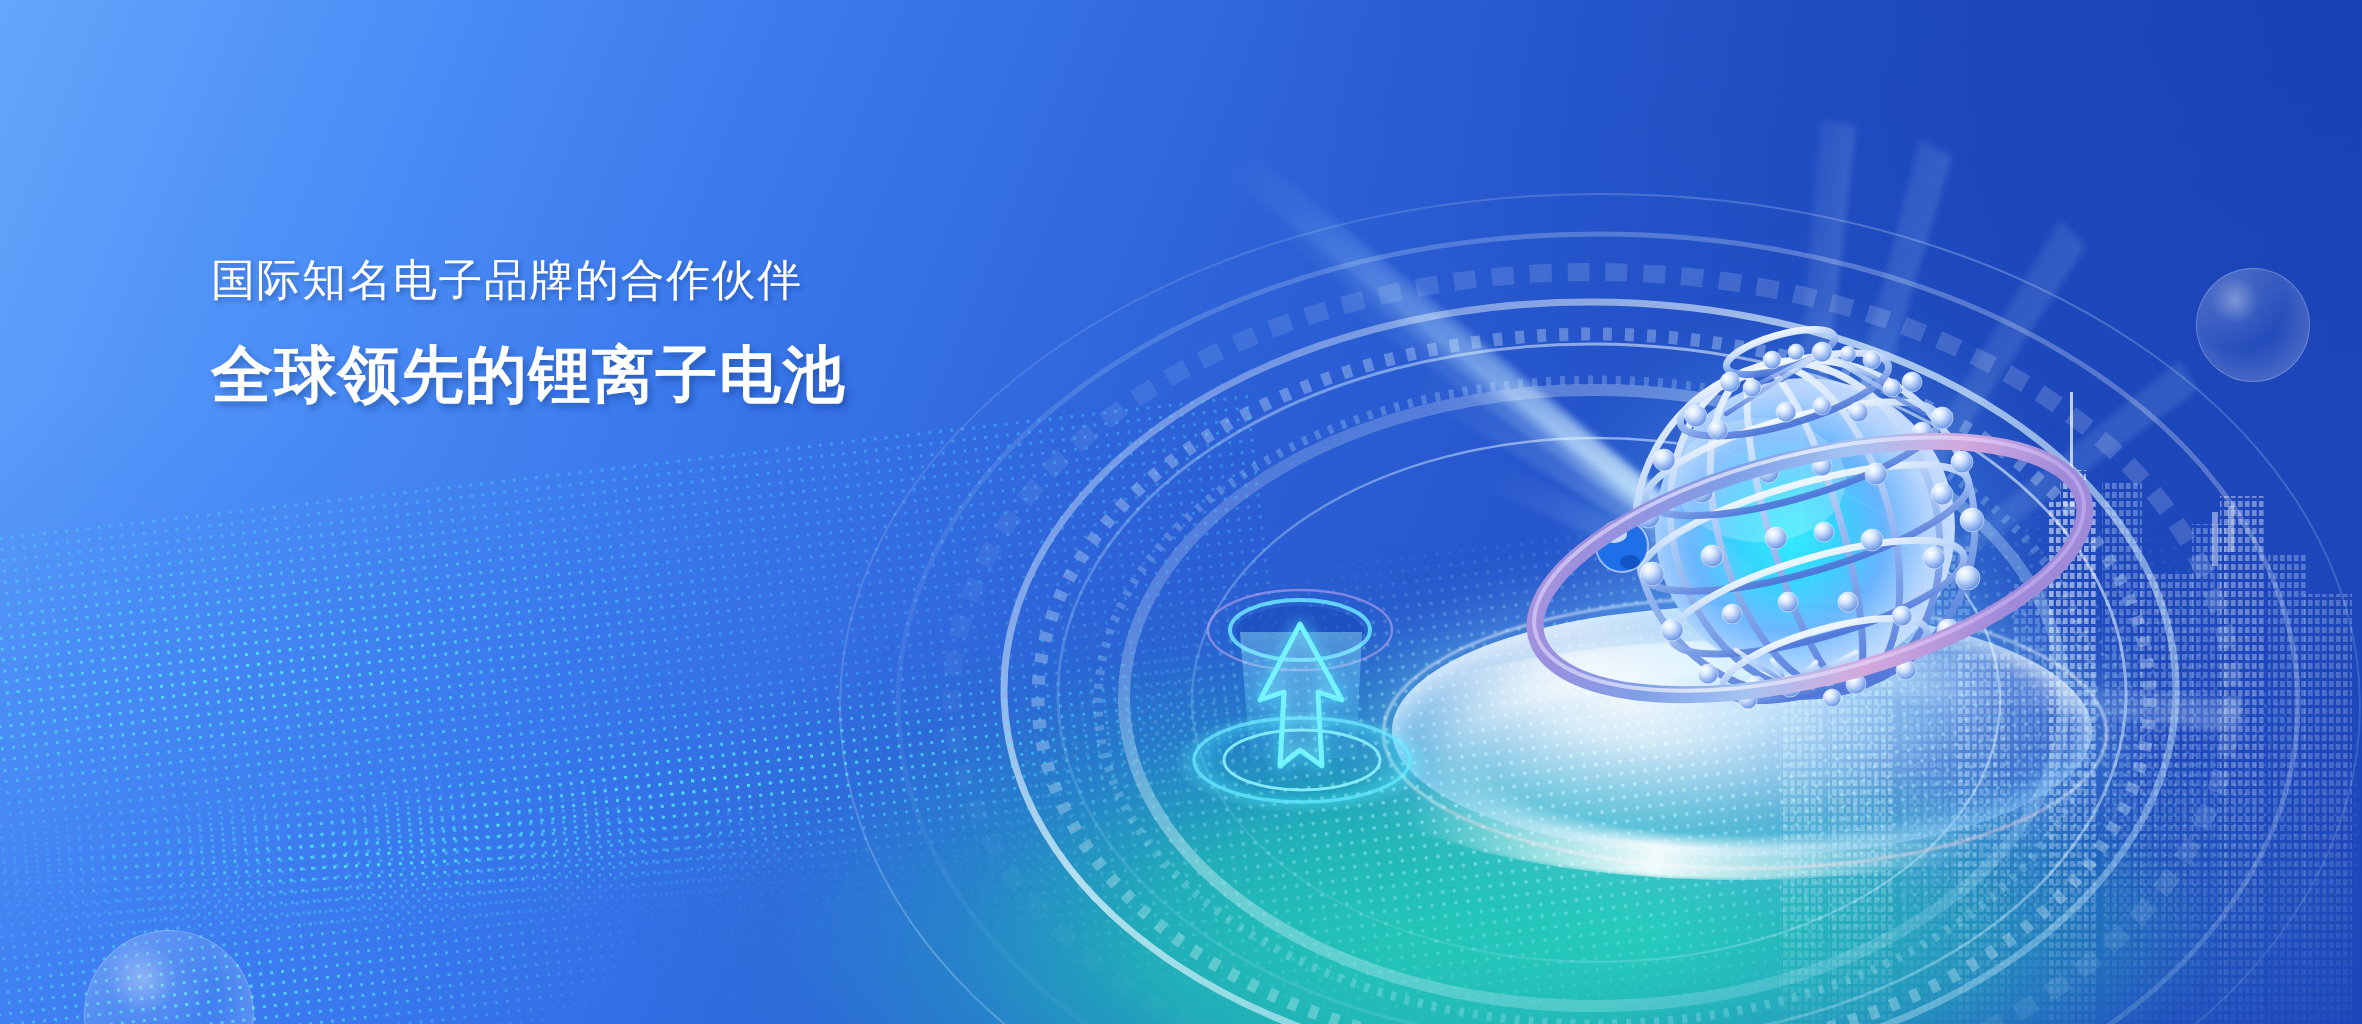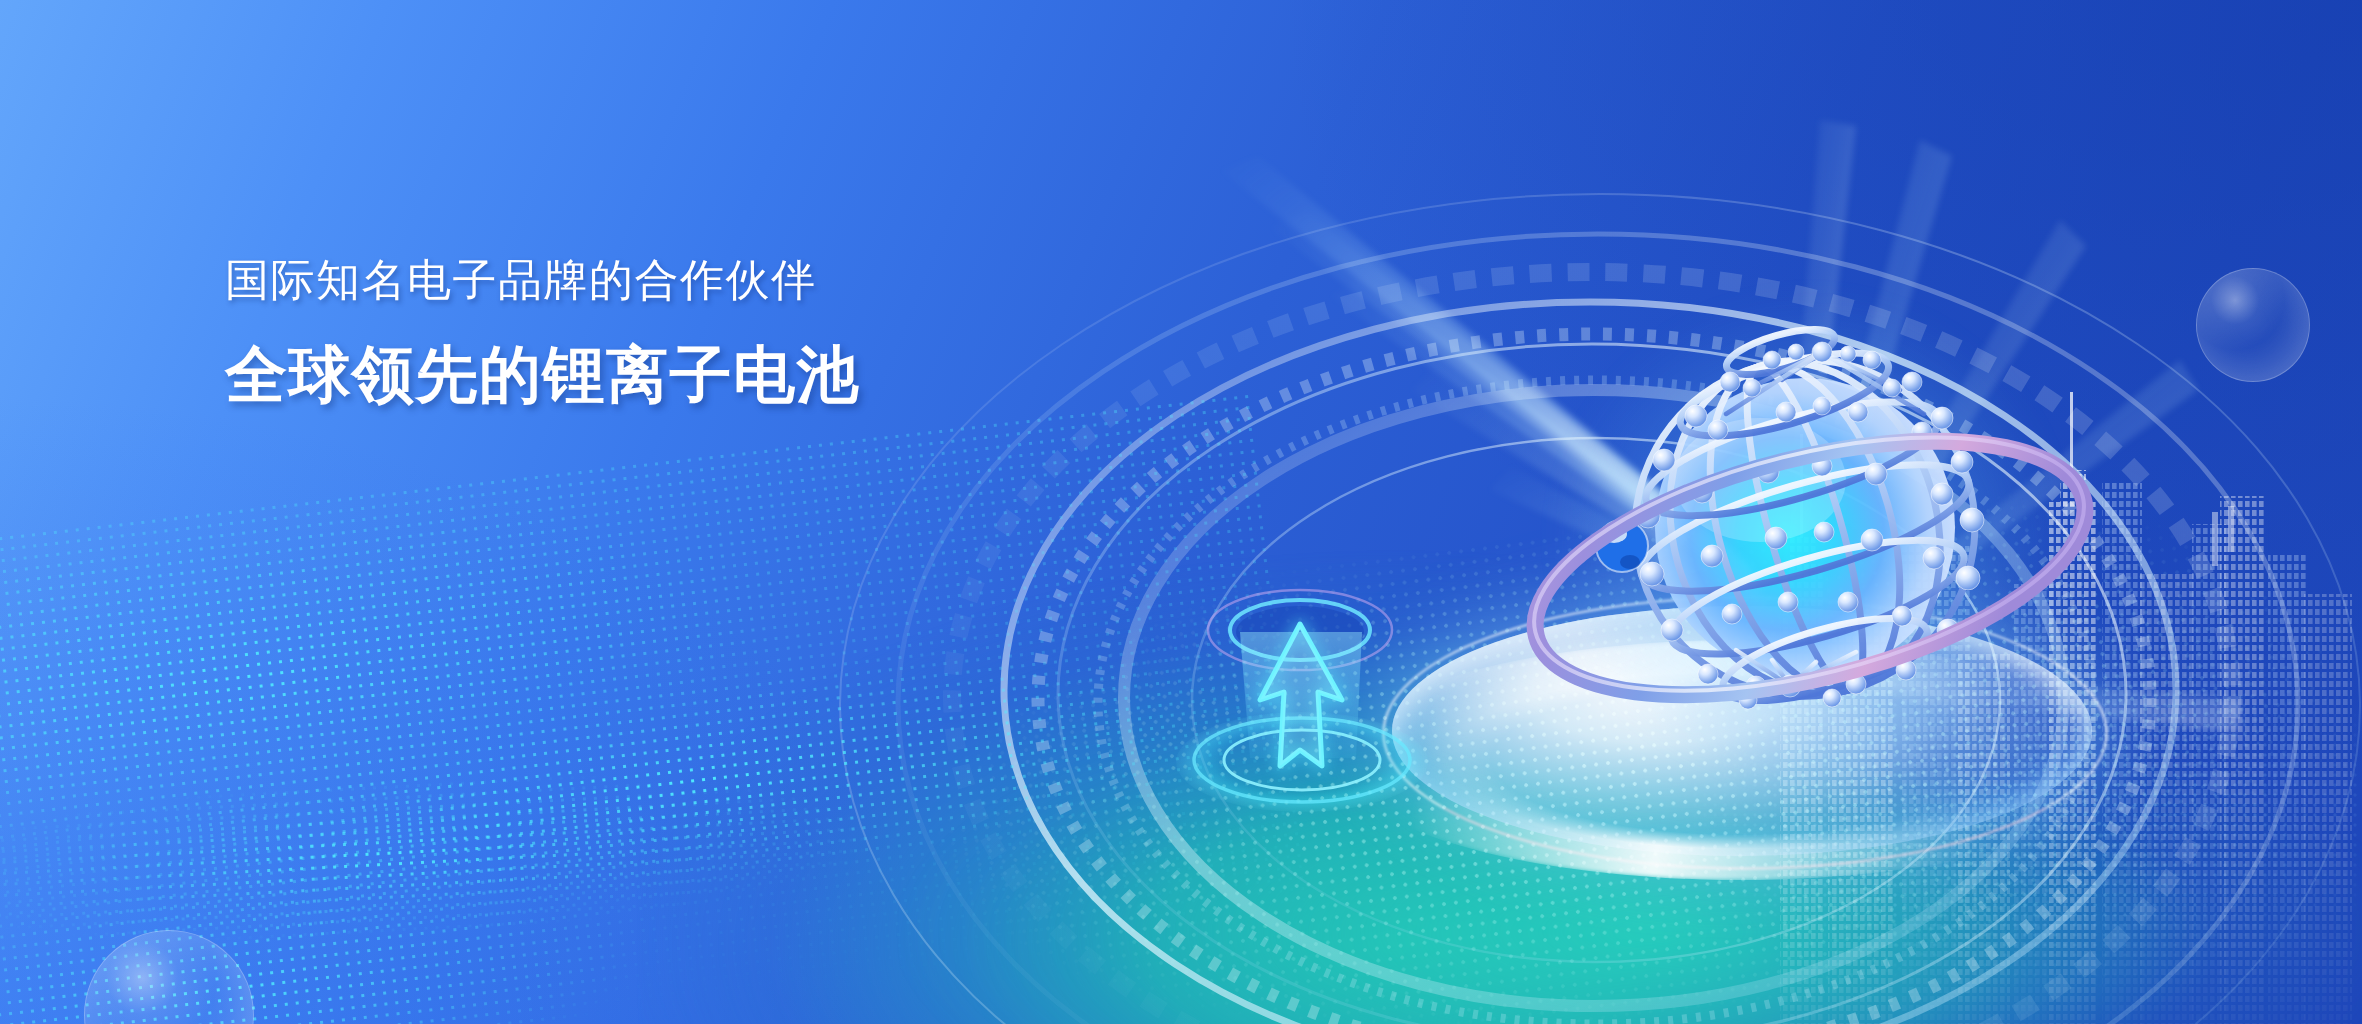--- a/index.html
+++ b/index.html
@@ -220,21 +220,21 @@
       radial-gradient(circle at 34% 28%, rgba(255,255,255,0.42) 0%, rgba(255,255,255,0.12) 22%, rgba(255,255,255,0.04) 45%, rgba(255,255,255,0.10) 78%, rgba(255,255,255,0.26) 100%);
     border: 1.5px solid rgba(255,255,255,0.30);
     box-shadow: inset 0 0 40px rgba(255,255,255,0.18);
   }
   .bubble-tr { left: 2196px; top: 268px; width: 112px; height: 112px; }
   .bubble-bl { left: 84px; top: 930px;  width: 168px; height: 168px; }
 
   
   .copy {
     position: absolute;
-    left: 225px;
+    left: 211px;
     top: 252px;
     width: 900px;
     color: #ffffff;
     user-select: none;
   }
   .eyebrow {
     font-size: 44px;
     line-height: 1.28;
     font-weight: 400;
     letter-spacing: 1.5px;

